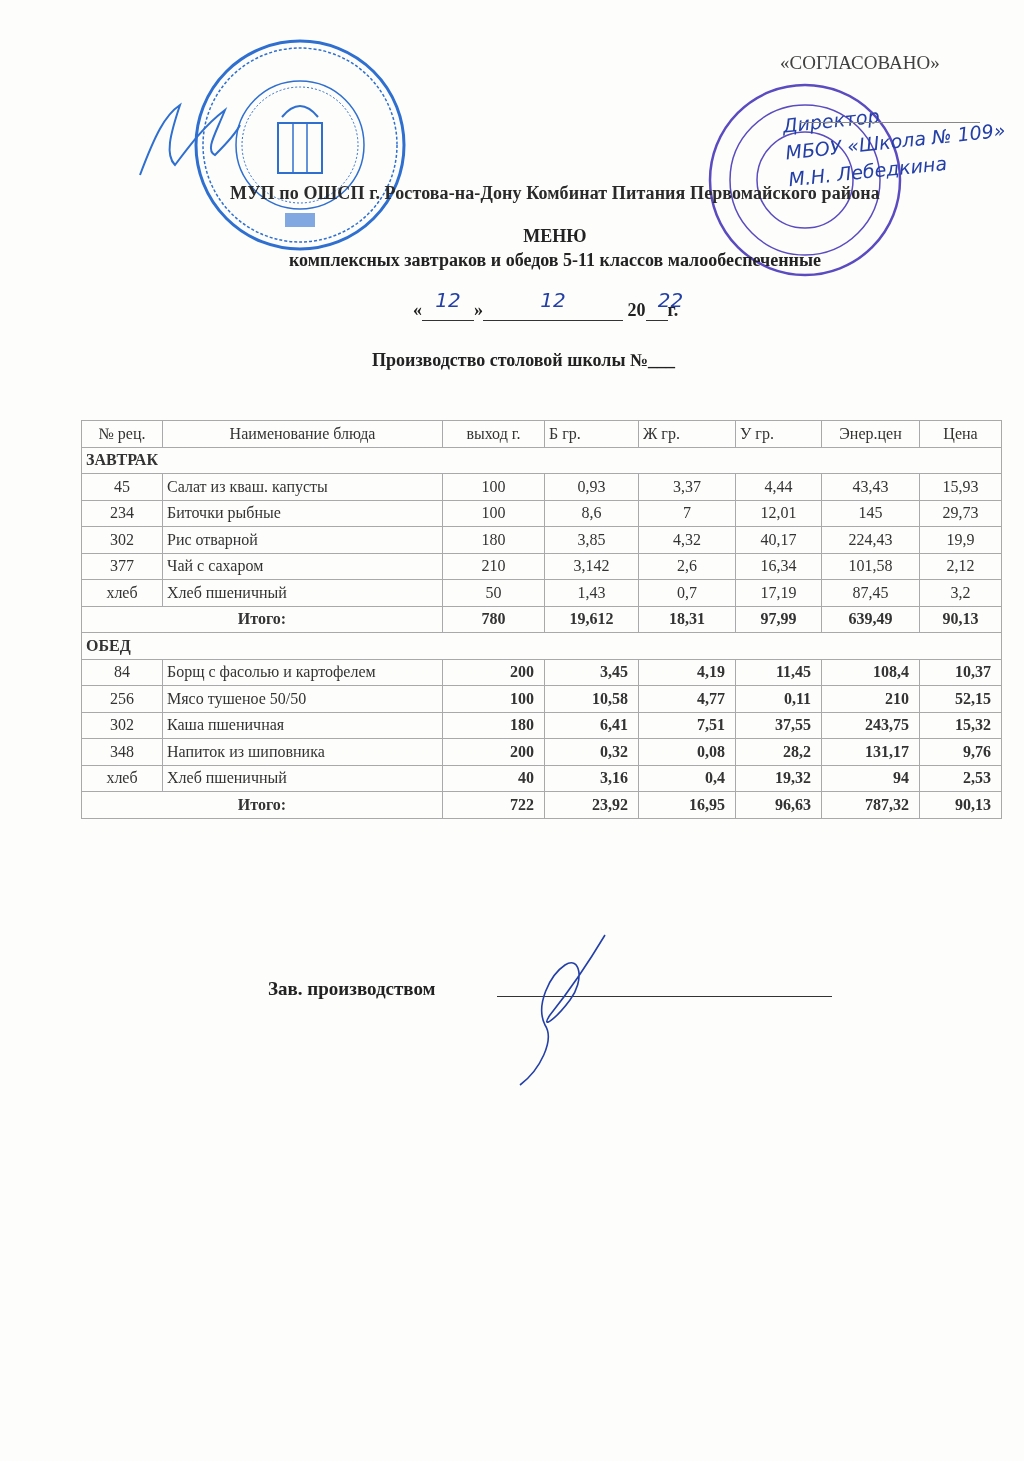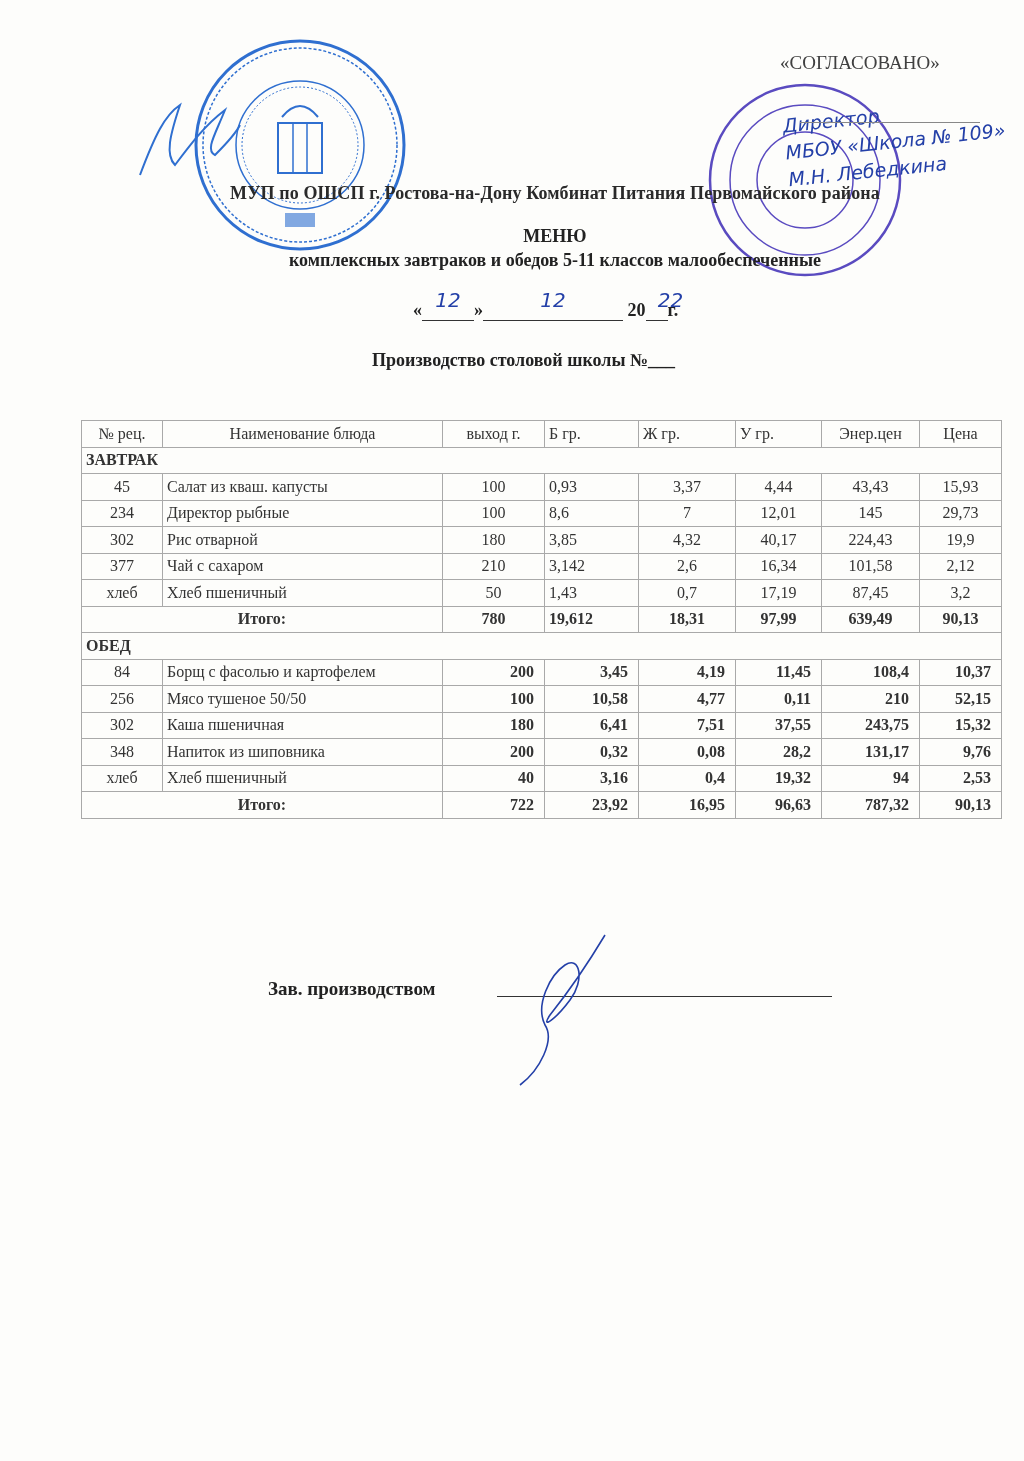--- a/index.html
+++ b/index.html
@@ -10,21 +10,21 @@
   .org-title { left:0; width:1110px; top:183px; text-align:center; font-size:18px; font-weight:bold; color:#2a2a2a; letter-spacing:0.1px; }
   .menu-title { left:0; width:1110px; top:226px; text-align:center; font-size:18px; font-weight:bold; }
   .menu-sub { left:0; width:1110px; top:250px; text-align:center; font-size:18px; font-weight:bold; }
   .date-line { left:413px; top:300px; font-size:18px; font-weight:bold; white-space:nowrap; }
   .date-line .blank { display:inline-block; border-bottom:1.5px solid #333; text-align:center; position:relative; height:18px; vertical-align:bottom; }
   .hw { font-family:"DejaVu Sans", sans-serif; font-style:italic; font-weight:normal; color:#2440a8; font-size:20px; position:absolute; top:-14px; left:0; right:0; text-align:center; }
   .school-line { left:372px; top:350px; font-size:18px; font-weight:bold; }
   table.menu { position:absolute; left:81px; top:420px; border-collapse:collapse; font-size:16px; color:#333; }
   table.menu td { border:1px solid #a9a9a9; height:25.5px; padding:0 4px; white-space:nowrap; }
   .c1{width:72px;text-align:center}.c2{width:271px;text-align:left}.c3{width:87px;text-align:center}
-  .c4{width:79px;}.c5{width:82px;text-align:center}.c6{width:71px;text-align:center}
+  .c4{width:79px;text-align:center}.c5{width:82px;text-align:center}.c6{width:71px;text-align:center}
   .c7{width:83px;text-align:center}.c8{width:67px;text-align:center}
   .section td { font-weight:bold; text-align:left; padding-left:360px; }
   .total td { font-weight:bold; }
   .obed .num { text-align:right; padding-right:10px;font-weight:bold; }
   .signer { left:268px; top:978px; font-size:19px; font-weight:bold; }
   .sign-line { left:497px; top:996px; width:335px; border-bottom:1.5px solid #333; }
 </style>
 </head>
 <body>
 
@@ -89,21 +89,21 @@
         <td class="c2">Салат из кваш. капусты</td>
         <td class="c3">100</td>
         <td class="c4">0,93</td>
         <td class="c5">3,37</td>
         <td class="c6">4,44</td>
         <td class="c7">43,43</td>
         <td class="c8">15,93</td>
   </tr>
   <tr>
     <td class="c1">234</td>
-        <td class="c2">Директор рыбные</td>
+        <td class="c2">Биточки рыбные</td>
         <td class="c3">100</td>
         <td class="c4">8,6</td>
         <td class="c5">7</td>
         <td class="c6">12,01</td>
         <td class="c7">145</td>
         <td class="c8">29,73</td>
   </tr>
   <tr>
     <td class="c1">302</td>
         <td class="c2">Рис отварной</td>

